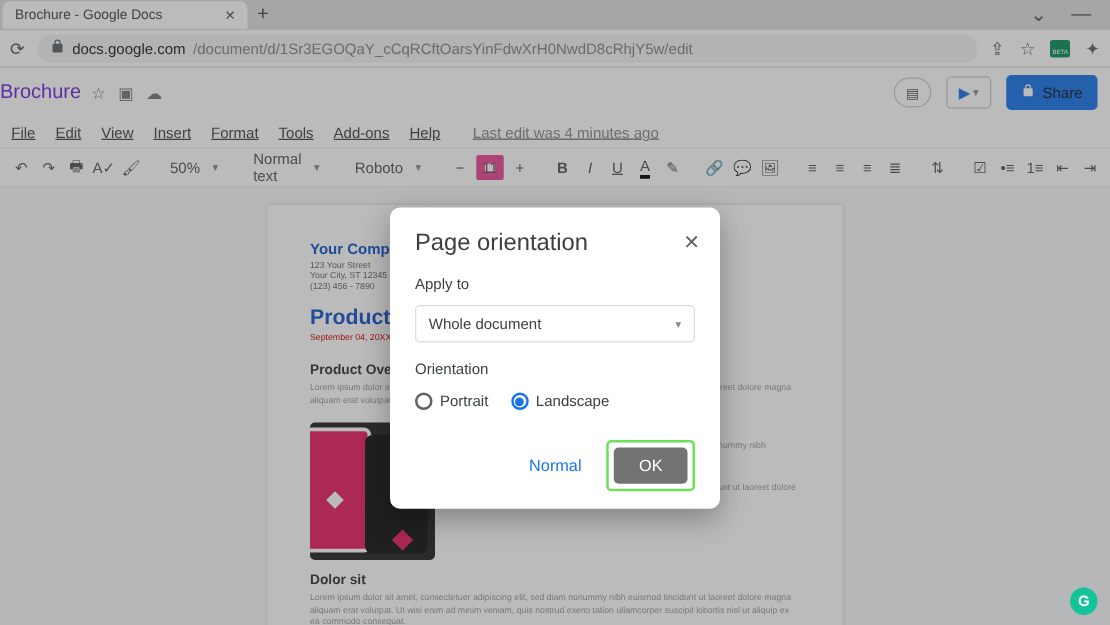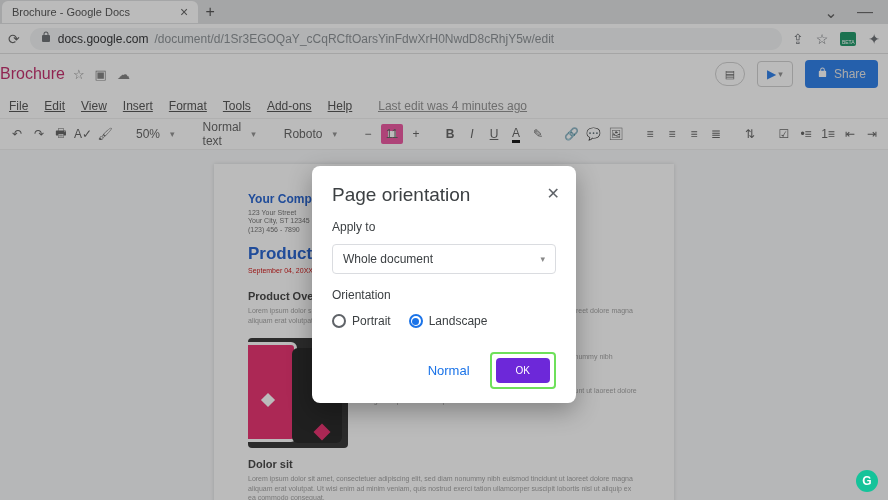--- a/index.html
+++ b/index.html
@@ -15,26 +15,26 @@
 
   .addr-bar { height: 30px; background: #fff; border-bottom: 1px solid #ddd; display: flex; align-items: center; padding: 0 8px; gap: 10px; }
   .reload { font-size: 14px; color: #555; }
   .url-box { flex: 1; background: #f1f3f4; border-radius: 14px; height: 22px; display: flex; align-items: center; padding: 0 10px; font-size: 12px; color: #202124; gap: 6px; }
   .url-host { color: #202124; }
   .url-path { color: #80868b; }
   .addr-icons { display: flex; gap: 12px; align-items: center; font-size: 14px; color: #5f6368; }
 
   
   .docs-hdr { height: 40px; display: flex; align-items: center; padding: 0 10px 0 0; gap: 8px; }
-  .doc-title { font-size: 16px; color: #be185d; }
+  .doc-title { font-size: 16px; color: #6d28d9; }
   .doc-title-icons { display:flex; gap:10px; font-size: 13px; color:#777;}
   .hdr-right { margin-left: auto; display: flex; align-items: center; gap: 12px; }
   .meet { width: 30px; height: 24px; border:1px solid #ccc; border-radius: 14px; display:flex; align-items:center; justify-content:center; font-size:11px; color:#555;}
   .present-btn { border: 1px solid #ccc; border-radius: 4px; height: 26px; width: 36px; display: flex; align-items: center; justify-content: center; color:#1a73e8; font-size:12px; gap:2px;}
-  .share-btn { background: #1a73e8; color: #e5e5e5; border-radius: 4px; height: 28px; padding: 0 12px; display: flex; align-items: center; gap: 6px; font-size: 12px; font-weight: 500; }
+  .share-btn { background: #1a73e8; color: #0f172a; border-radius: 4px; height: 28px; padding: 0 12px; display: flex; align-items: center; gap: 6px; font-size: 12px; font-weight: 500; }
 
   .menubar { height: 24px; display: flex; align-items: center; padding: 0 2px; gap: 2px; font-size: 12px; color: #444; text-decoration: underline; }
   .menubar > span { padding: 2px 7px; }
   .last-edit { color: #888; text-decoration: underline; margin-left: 10px; }
 
   .toolbar { height: 32px; border-top: 1px solid #eee; border-bottom: 1px solid #eee; display: flex; align-items: center; padding: 0 8px; gap: 4px; font-size: 12px; color: #555; }
   .tb-sep { width: 1px; height: 18px; background: #ddd; margin: 0 4px; }
   .tb-btn { min-width: 18px; height: 20px; display: flex; align-items: center; justify-content: center; padding: 0 3px; }
   .tb-sel { padding: 0 6px; display:flex; align-items:center; gap:10px;}
   .tb-caret { font-size: 9px; color:#888; }
@@ -63,21 +63,21 @@
   .dlg-title { font-size: 19px; color: #3c4043; font-weight: 400; }
   .dlg-close { position: absolute; right: 16px; top: 18px; color: #5f6368; font-size: 16px; }
   .dlg-label { font-size: 12px; color: #3c4043; margin-top: 14px; }
   .dlg-select { margin-top: 10px; border: 1px solid #dadce0; border-radius: 4px; height: 30px; display: flex; align-items: center; padding: 0 10px; font-size: 12px; color: #3c4043; justify-content: space-between; }
   .radios { display: flex; gap: 18px; margin-top: 12px; font-size: 12px; color:#3c4043; align-items:center;}
   .radio-outer { width: 14px; height: 14px; border: 2px solid #5f6368; border-radius: 50%; display:inline-flex; align-items:center; justify-content:center; margin-right:6px; vertical-align:middle;}
   .radio-outer.sel { border-color: #1a73e8; }
   .radio-dot { width: 7px; height: 7px; background:#1a73e8; border-radius:50%;}
   .dlg-actions { display:flex; justify-content:flex-end; gap:10px; margin-top:24px; align-items:center;}
   .btn-cancel { color:#1a73e8; font-size:13px; font-weight:500; padding:6px 10px; }
-  .btn-ok { background:#6d28d9; color:#fff; font-size:10px; font-weight:500; padding:7px 20px; border-radius:4px; }
+  .btn-ok { background:#737373; color:#fff; font-size:13px; font-weight:500; padding:7px 20px; border-radius:4px; }
   .ok-hl { border: 2px solid #6ee05a; padding: 4px; border-radius: 4px; }
 
   .grammarly { position:absolute; right:10px; bottom:8px; width:22px; height:22px; border-radius:50%; background:#15c39a; color:#fff; display:flex; align-items:center; justify-content:center; font-size:12px; font-weight:bold;}
 
   .lock-icon svg, .small-icon svg { width:12px; height:12px; fill:#5f6368; }
   .beta { width:16px; height:14px; background:#0a8f5b; border-radius:2px; font-size:5px; color:#fff; display:flex; align-items:flex-end; justify-content:center; padding-bottom:1px;}
 </style>
 </head>
 <body>
 

